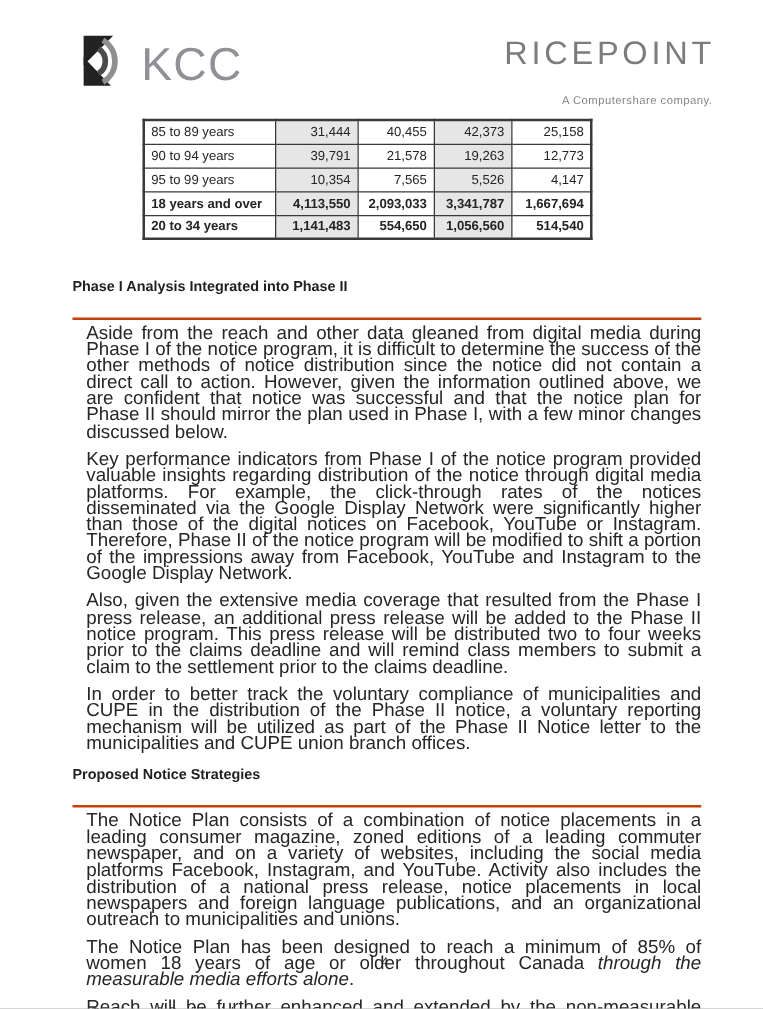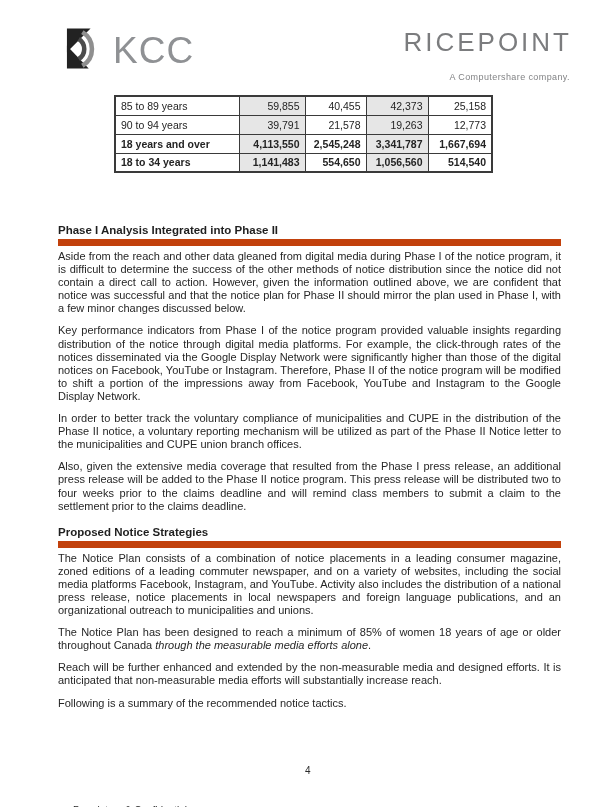--- a/index.html
+++ b/index.html
@@ -17,67 +17,68 @@
   
   .header {
     position:absolute; top:27px; left:66px; right:44px;
     display:flex; justify-content:space-between; align-items:flex-start;
   }
   .kcc-logo { display:flex; align-items:center; gap:7px; }
   .kcc-text {
     font-size:37px; line-height:1; color:#8f9194;
     letter-spacing:1px; font-weight:400;
   }
-  .ricepoint { display:flex; flex-direction:column; align-items:flex-end; margin-top:2px; }
+  .ricepoint { display:flex; flex-direction:column; align-items:flex-end; margin-top:2px;gap:18px; }
   .ricepoint-text {
     font-size:26px; line-height:1.05; color:#7b7c7e;
     letter-spacing:3px; font-weight:400;
   }
   .ricepoint-tagline {
-    font-size:9px; color:#828385; margin-top:16px; padding-right:2px;
+    font-size:9px; color:#828385; margin-top:1px; padding-right:2px;
     letter-spacing:0.4px;
   }
 
   
   table.age-table {
     position:absolute; top:95px; left:114px;
     border-collapse:collapse;
     font-size:10.5px; color:#242424;
     border:2px solid #3a3a3a;
   }
   .age-table td {
     border:1px solid #3a3a3a;
     height:19px;
     padding:0 5px;
     white-space:nowrap;
   }
-  .age-table td.lbl { width:124px; text-align:left; }
+  .age-table td.lbl { width:105px; text-align:left; }
   .age-table td.num { text-align:right; }
   .age-table td.c1 { width:66px; }
   .age-table td.c2 { width:61px; }
   .age-table td.c3 { width:62px; }
   .age-table td.c4 { width:64px; }
   .age-table td.shaded { background:#e6e6e6; }
   .age-table tr.bold-row td { font-weight:bold; }
 
   
   .content {
     position:absolute; top:224px; left:58px; width:503px;
   }
   .section-heading {
     font-size:11.5px; font-weight:bold; color:#1f1f1f;
-    border-bottom:7px solid #c2410c;
-    padding-bottom:3px; margin-bottom:4px;
+    border-bottom:2px solid #c2410c;
+    padding-bottom:18px; margin-bottom:4px;
   }
   .section-heading.spaced { margin-top:13px; }
   .content p {
-    font-size:11px; line-height:13.1px;
+    font-size:15px; line-height:13.1px;
     text-align:justify;
     margin-bottom:9px;
     color:#262626;
+    margin-left:11px;
   }
   .content p .it { font-style:italic; }
 
   
   .footer {
     position:absolute; top:765px; left:0; width:100%;
     font-size:10px; color:#2b2b2b;
   }
   .footer .foot-left { position:absolute; left:73px; top:0;margin-top:40px; }
   .footer .foot-page { position:absolute; left:305px; top:0; }
@@ -102,56 +103,63 @@
     <div class="ricepoint">
       <span class="ricepoint-text">RICEPOINT</span>
       <span class="ricepoint-tagline">A Computershare company.</span>
     </div>
   </div>
 
   <table class="age-table">
     <tbody>
       <tr>
         <td class="lbl">85 to 89 years</td>
-        <td class="num c1 shaded">59,855</td>
+        <td class="num c1 shaded">31,444</td>
         <td class="num c2">40,455</td>
         <td class="num c3 shaded">42,373</td>
         <td class="num c4">25,158</td>
       </tr>
       <tr>
         <td class="lbl">90 to 94 years</td>
         <td class="num c1 shaded">39,791</td>
         <td class="num c2">21,578</td>
         <td class="num c3 shaded">19,263</td>
         <td class="num c4">12,773</td>
       </tr>
+      <tr>
+        <td class="lbl">95 to 99 years</td>
+        <td class="num c1 shaded">10,354</td>
+        <td class="num c2">7,565</td>
+        <td class="num c3 shaded">5,526</td>
+        <td class="num c4">4,147</td>
+      </tr>
       <tr class="bold-row">
         <td class="lbl">18 years and over</td>
         <td class="num c1 shaded">4,113,550</td>
-        <td class="num c2">2,545,248</td>
+        <td class="num c2">2,093,033</td>
         <td class="num c3 shaded">3,341,787</td>
         <td class="num c4">1,667,694</td>
       </tr>
       <tr class="bold-row">
-        <td class="lbl">18 to 34 years</td>
+        <td class="lbl">20 to 34 years</td>
         <td class="num c1 shaded">1,141,483</td>
         <td class="num c2">554,650</td>
         <td class="num c3 shaded">1,056,560</td>
         <td class="num c4">514,540</td>
       </tr>
     </tbody>
   </table>
 
   <div class="content">
 
     <div class="section-heading">Phase I Analysis Integrated into Phase II</div>
     <p>Aside from the reach and other data gleaned from digital media during Phase I of the notice program, it is difficult to determine the success of the other methods of notice distribution since the notice did not contain a direct call to action. However, given the information outlined above, we are confident that notice was successful and that the notice plan for Phase II should mirror the plan used in Phase I, with a few minor changes discussed below.</p>
     <p>Key performance indicators from Phase I of the notice program provided valuable insights regarding distribution of the notice through digital media platforms. For example, the click-through rates of the notices disseminated via the Google Display Network were significantly higher than those of the digital notices on Facebook, YouTube or Instagram. Therefore, Phase II of the notice program will be modified to shift a portion of the impressions away from Facebook, YouTube and Instagram to the Google Display Network.</p>
+    <p>Also, given the extensive media coverage that resulted from the Phase I press release, an additional press release will be added to the Phase II notice program. This press release will be distributed two to four weeks prior to the claims deadline and will remind class members to submit a claim to the settlement prior to the claims deadline.</p>
     <p>In order to better track the voluntary compliance of municipalities and CUPE in the distribution of the Phase II notice, a voluntary reporting mechanism will be utilized as part of the Phase II Notice letter to the municipalities and CUPE union branch offices.</p>
-    <p>Also, given the extensive media coverage that resulted from the Phase I press release, an additional press release will be added to the Phase II notice program. This press release will be distributed two to four weeks prior to the claims deadline and will remind class members to submit a claim to the settlement prior to the claims deadline.</p>
 
     <div class="section-heading spaced">Proposed Notice Strategies</div>
     <p>The Notice Plan consists of a combination of notice placements in a leading consumer magazine, zoned editions of a leading commuter newspaper, and on a variety of websites, including the social media platforms Facebook, Instagram, and YouTube. Activity also includes the distribution of a national press release, notice placements in local newspapers and foreign language publications, and an organizational outreach to municipalities and unions.</p>
     <p><span>The Notice Plan has been designed to reach a minimum of 85% of women 18 years of age or older throughout Canada </span><span class="it">through the measurable media efforts alone</span><span>.</span></p>
     <p>Reach will be further enhanced and extended by the non-measurable media and designed efforts. It is anticipated that non-measurable media efforts will substantially increase reach.</p>
 
     <p>Following is a summary of the recommended notice tactics.</p>
 
   </div>
 

